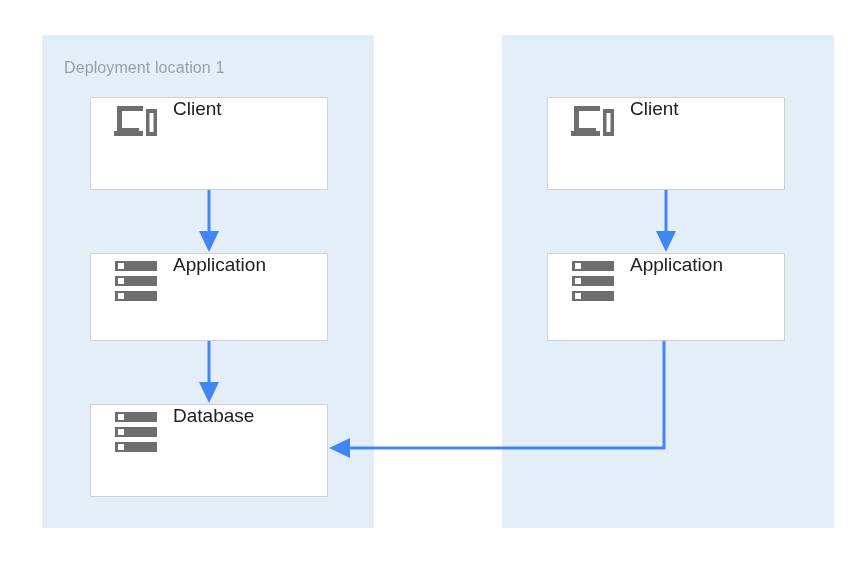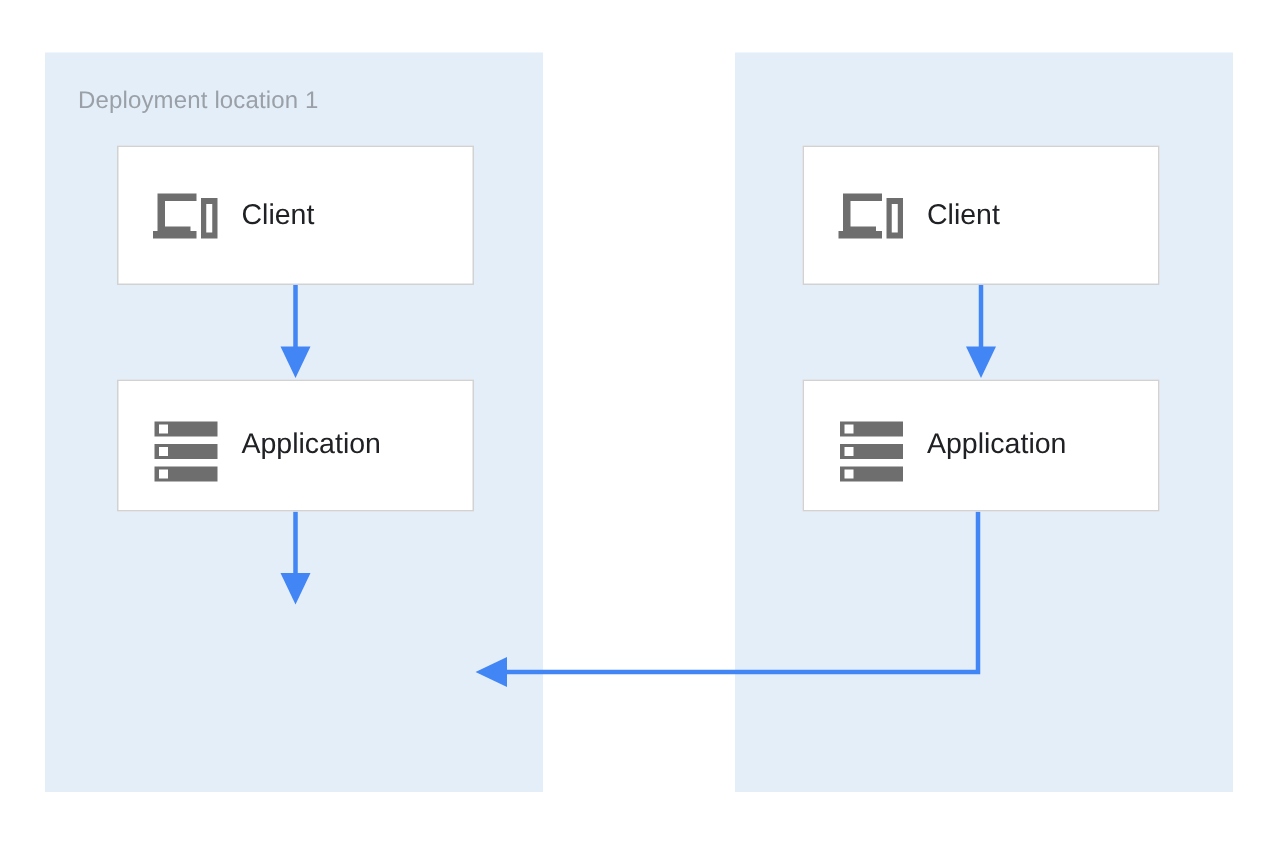--- a/index.html
+++ b/index.html
@@ -9,21 +9,21 @@
   }
   body {
     width: 856px;
     height: 574px;
     font-family: "Liberation Sans", sans-serif;
     position: relative;
     overflow: hidden;
   }
   #canvas {
     position: absolute;
-    left: 0;
+    left: 12px;
     top: 0;
     width: 704px;
     height: 574px;
   }
   .zone {
     position: absolute;
     background: #e4eef9;
   }
   .zone-title {
     position: absolute;
@@ -32,21 +32,21 @@
     font-family: "Liberation Sans", sans-serif;
     white-space: nowrap;
     letter-spacing: 0.1px;
   }
   .node {
     position: absolute;
     background: #ffffff;
     border: 1px solid #d2d2d2;
     box-sizing: border-box;
     display: flex;
-    align-items: center;
+    align-items: flex-start;
     padding-left: 22px;
   }
   .node-icon {
     width: 46px;
     height: 46px;
     flex: 0 0 46px;
     position: relative;
     margin-right: 14px;
   }
   .node-label {
@@ -132,20 +132,28 @@
 
   <div class="node" style="left:78px; top:253px; width:238px; height:88px;">
     <span class="node-icon">
       <span class="srv-bar"></span>
       <span class="srv-bar"></span>
       <span class="srv-bar"></span>
     </span>
     <span class="node-label">Application</span>
   </div>
 
+  <div class="node" style="left:78px; top:404px; width:238px; height:93px;">
+    <span class="node-icon">
+      <span class="srv-bar"></span>
+      <span class="srv-bar"></span>
+      <span class="srv-bar"></span>
+    </span>
+    <span class="node-label">Database</span>
+  </div>
 
   <div class="node" style="left:535px; top:97px; width:238px; height:93px;">
     <span class="node-icon">
       <svg class="client-svg" width="46" height="46" viewBox="0 0 46 46" xmlns="http://www.w3.org/2000/svg" fill="#6e6e6e">
         <path d="M4 8 h26 v5 H9 v17 h17 v5 H4 Z"></path>
         <rect x="1" y="33" width="29" height="5"></rect>
         <path d="M33 11 h11 v27 H33 Z M36.5 15 h4 v19 h-4 Z" fill-rule="evenodd"></path>
       </svg>
     </span>
     <span class="node-label">Client</span>

